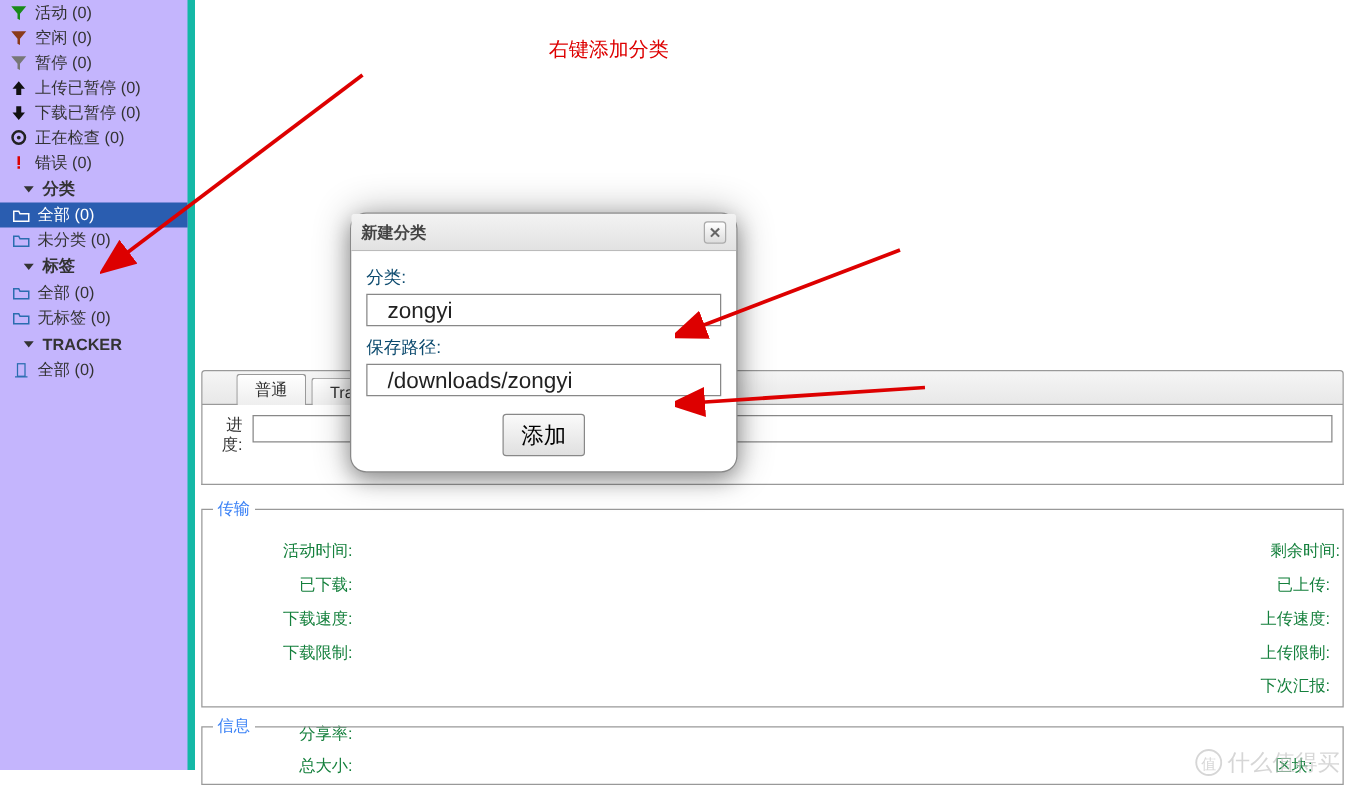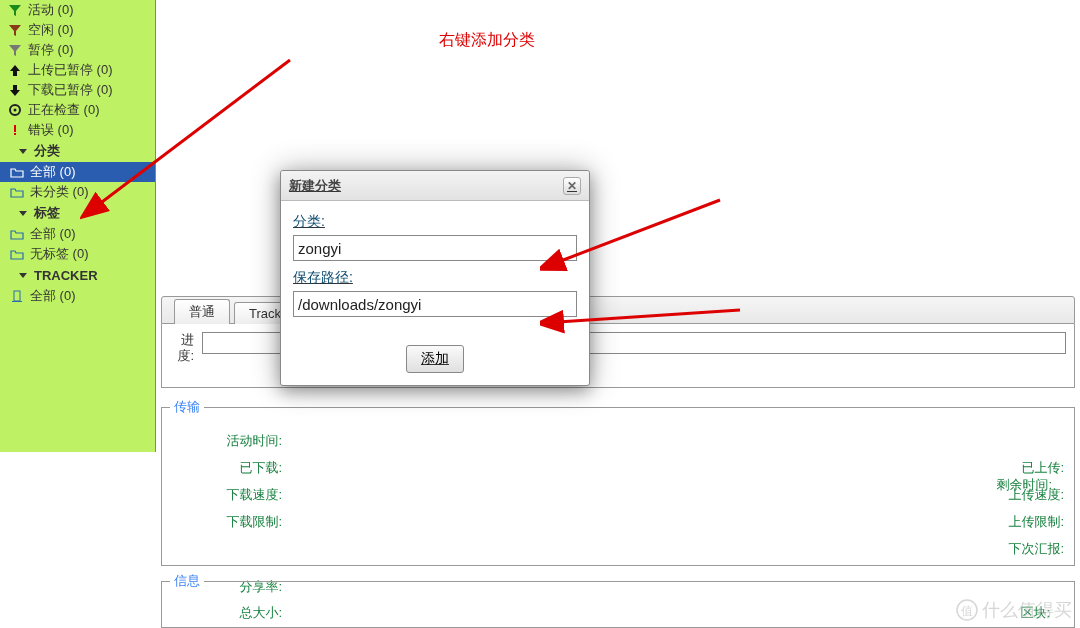--- a/index.html
+++ b/index.html
@@ -1,42 +1,42 @@
 <!DOCTYPE html>
 <html><head>
 <meta charset="utf-8">
 <style>
 * { box-sizing: border-box; margin: 0; padding: 0; font-family: "Microsoft YaHei", Arial, sans-serif; }
 body { width: 1080px; height: 628px; overflow: hidden; background: #fff; position: relative; font-size: 13px; color: #333; }
-.sidebar { position: absolute; left: 0; top: 0; width: 156px; height: 452px; border-right: 1px solid #14b8a6; background: #bef264; }
+.sidebar { position: absolute; left: 0; top: 0; width: 156px; height: 616px; border-right: 6px solid #14b8a6; background: #c4b5fd; }
 .sbitem { display: flex; align-items: center; height: 20px; padding-left: 8px; gap: 6px; font-size: 13px; color: #333; }
 .sbheader { display: flex; align-items: center; height: 22px; padding-left: 16px; gap: 4px; font-weight: bold; font-size: 13px; }
 .sbitem.sel { background: #2a5db0; color: #fff; }
 .sbitem.indent { padding-left: 10px; }
 .ico { width: 14px; height: 14px; display: inline-flex; align-items: center; justify-content: center; flex-shrink: 0; }
 .main { position: absolute; left: 156px; top: 0; right: 0; bottom: 0; }
 .annotation { position: absolute; color: #d00; font-size: 16px; left: 283px; top: 30px; }
-.tabbar { position: absolute; left: 5px; top: 296px; right: 5px; height: 28px; border: 1px solid #999; border-radius: 3px 3px 0 0; background: linear-gradient(#f5f5f5,#e8e8e8); display: flex; align-items: flex-end; padding-left: 12px; }
+.tabbar { position: absolute; left: 5px; top: 296px; right: 5px; height: 28px; border: 1px solid #999; border-radius: 3px 3px 0 0; background: linear-gradient(#f5f5f5,#e8e8e8); display: flex; align-items: flex-end; padding-left: 27px; }
 .tab { border: 1px solid #999; border-bottom: none; border-radius: 3px 3px 0 0; background: linear-gradient(#fff,#eee); padding: 3px 14px; font-size: 13px; margin-right: 4px; margin-bottom: -1px; }
 .tab.cut { padding-right: 6px; }
 .progrow { position: absolute; left: 5px; top: 324px; right: 5px; height: 64px; border: 1px solid #999; border-top: none; display: flex; align-items: flex-start; padding: 8px; }
 .proglabel { width: 24px; line-height: 16px; font-size: 13px; color: #333; text-align: right; margin-right: 8px; }
 .progbar { flex: 1; height: 22px; border: 1px solid #888; background: #fff; }
 .fieldset { position: absolute; border: 1px solid #999; font-size: 13px; }
 .fieldset legend { padding: 0 4px; margin-left: 8px; color: #3b82f6; }
 .fs1 { left: 5px; top: 398px; right: 5px; height: 168px; }
 .fs2 { left: 5px; top: 572px; right: 5px; height: 56px; }
 .kvrow { position: absolute; text-align: right; font-size: 13px; color: #15803d; }
-.dialog { position: absolute; left: 280px; top: 170px; width: 310px; background: #fff; border: 1px solid #888; border-radius: 3px; box-shadow: 0 0 30px rgba(0,0,0,0.3), 0 6px 16px rgba(0,0,0,0.3); text-decoration: underline; }
+.dialog { position: absolute; left: 280px; top: 170px; width: 310px; background: #fff; border: 1px solid #888; border-radius: 13px; box-shadow: 0 0 30px rgba(0,0,0,0.3), 0 6px 16px rgba(0,0,0,0.3); }
 .dlgtitle { height: 30px; background: linear-gradient(#f3f3f3,#e2e2e2); border-bottom: 1px solid #bbb; border-radius: 3px 3px 0 0; display: flex; align-items: center; padding: 0 8px; font-size: 13px; font-weight: bold; color: #444; }
 .dlgclose { margin-left: auto; width: 18px; height: 18px; border: 1px solid #aaa; border-radius: 3px; background: linear-gradient(#fff,#ddd); display: flex; align-items: center; justify-content: center; font-size: 12px; color: #666; cursor: pointer; }
 .dlgbody { padding: 12px; }
 .dlglabel { font-size: 14px; color: #0c4a6e; margin-bottom: 4px; }
-.dlginput { width: 100%; height: 26px; border: 1px solid #888; padding: 2px 4px; font-size: 15px; color: #222; margin-bottom: 8px; }
-.dlgbtn { display: block; margin: 20px auto 0; padding: 4px 14px; border: 1px solid #888; border-radius: 3px; background: linear-gradient(#fafafa,#e0e0e0); font-size: 14px; cursor: pointer; }
+.dlginput { width: 100%; height: 26px; border: 1px solid #888; padding: 2px 16px; font-size: 18px; color: #222; margin-bottom: 8px; }
+.dlgbtn { display: block; margin: 6px auto 0; padding: 4px 14px; border: 1px solid #888; border-radius: 3px; background: linear-gradient(#fafafa,#e0e0e0); font-size: 18px; cursor: pointer; }
 .watermark { position: absolute; right: 8px; bottom: 6px; color: #bbb; font-size: 18px; opacity: 0.6; display: flex; align-items: center; gap: 4px; }
 svg.arrow { position: absolute; pointer-events: none; }
 </style>
 </head>
 <body>
 
 <div class="sidebar">
   <div class="sbitem">
     <span class="ico">
         <svg width="14" height="14">
@@ -178,21 +178,21 @@
     <div class="progbar"></div>
   </div>
 
   <fieldset class="fieldset fs1">
     <legend>传输</legend>
     <div class="kvrow" style="left:0; top:16px; width:120px;">活动时间:</div>
     <div class="kvrow" style="left:0; top:43px; width:120px;">已下载:</div>
     <div class="kvrow" style="left:0; top:70px; width:120px;">下载速度:</div>
     <div class="kvrow" style="left:0; top:97px; width:120px;">下载限制:</div>
     <div class="kvrow" style="left:0; top:124px; width:120px;margin-top:38px;">分享率:</div>
-    <div class="kvrow" style="right:22px; top:16px; width:140px;margin-top:44px;">剩余时间:</div>
+    <div class="kvrow" style="right:2px; top:16px; width:140px;">剩余时间:</div>
     <div class="kvrow" style="right:10px; top:43px; width:140px;">已上传:</div>
     <div class="kvrow" style="right:10px; top:70px; width:140px;">上传速度:</div>
     <div class="kvrow" style="right:10px; top:97px; width:140px;">上传限制:</div>
     <div class="kvrow" style="right:10px; top:124px; width:140px;">下次汇报:</div>
   </fieldset>
 
   <fieldset class="fieldset fs2">
     <legend>信息</legend>
     <div class="kvrow" style="left:0; top:14px; width:120px;">总大小:</div>
     <div class="kvrow" style="right:24px; top:14px; width:140px;">区块:</div>

